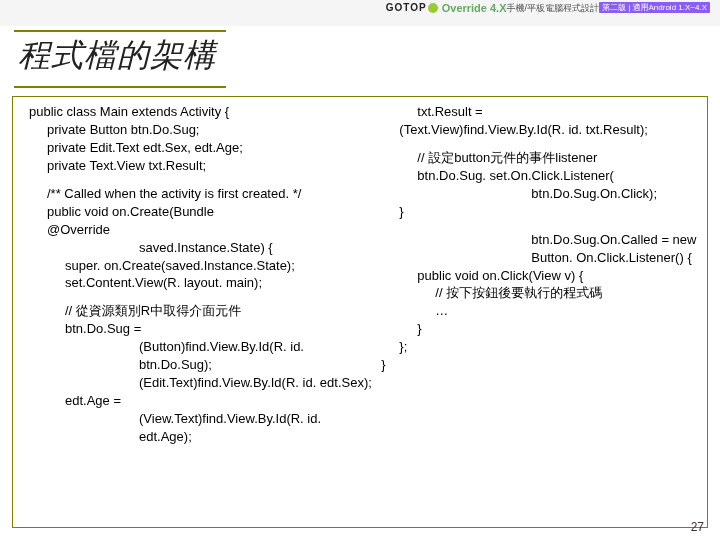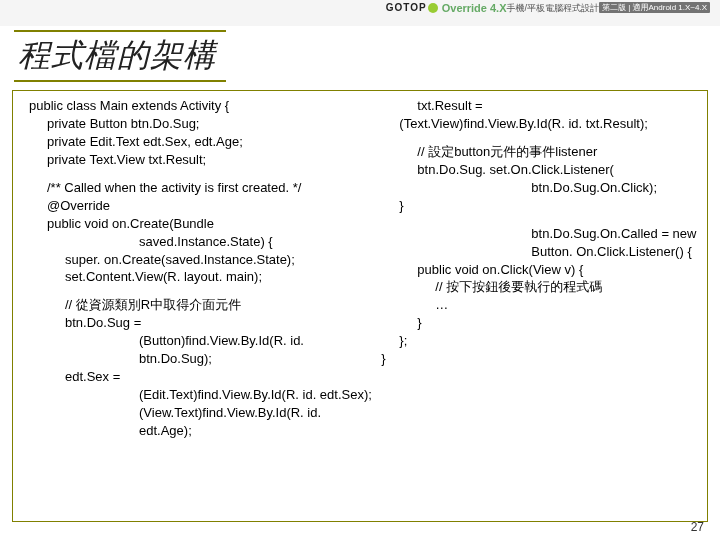--- a/index.html
+++ b/index.html
@@ -26,30 +26,30 @@
     gap: 0;
     font-size: 10px;
   }
   .gotop { font-weight: bold; color: #222; letter-spacing: 1px; }
   .android-badge {
     display: flex; align-items: center; gap: 3px;
     font-size: 10px; color: #6a6;
   }
   .android-badge b { color:#6a6; font-size:11px; }
   .tag { font-size:9px; color:#555; }
-  .orange-strip { background:#737373; color:#fff; font-size:8px; padding:0 3px; border-radius:1px; }
+  .orange-strip { background:#8b5cf6; color:#fff; font-size:8px; padding:0 3px; border-radius:1px; }
   .title-wrap {
     margin: 4px 0 6px 14px;
     padding: 0 0 2px 0;
   }
   .title-inner {
     display:inline-block;
     border-top: 2px solid #808000;
     border-bottom: 2px solid #808000;
-    padding: 2px 10px 2px 4px;
+    padding: 2px 10px 8px 4px;
   }
   .title-inner h1 {
     margin:0;
     font-family: "DFKai-SB","KaiTi","STKaiti",serif;
     font-size: 32px;
     font-style: italic;
     font-weight: normal;
     color: #222;
     letter-spacing: 1px;
   }
@@ -106,31 +106,31 @@
 </div>
 
 <div class="code-box">
   <div class="col col-left">
     <span>public class Main extends Activity {</span><br>
     <span class="ind1">private Button btn.Do.Sug;</span>
     <span class="ind1">private Edit.Text edt.Sex, edt.Age;</span>
     <span class="ind1">private Text.View txt.Result;</span>
     <div class="sp"></div>
     <span class="ind1">/** Called when the activity is first created. */</span>
+    <span class="ind1">public void on.Create(Bundle</span>
     <span class="ind1">@Override</span>
-    <span class="ind1">public void on.Create(Bundle</span>
     <span class="ind4">saved.Instance.State) {</span>
     <span class="ind2">super. on.Create(saved.Instance.State);</span>
     <span class="ind2">set.Content.View(R. layout. main);</span>
     <div class="sp"></div>
     <span class="ind2">// 從資源類別R中取得介面元件</span>
     <span class="ind2">btn.Do.Sug =</span>
     <span class="ind4">(Button)find.View.By.Id(R. id. btn.Do.Sug);</span>
-    <span class="ind2">edt.Sex =</span>
     <span class="ind4">(Edit.Text)find.View.By.Id(R. id. edt.Sex);</span>
+    <span class="ind2">edt.Age =</span>
     <span class="ind4">(View.Text)find.View.By.Id(R. id. edt.Age);</span>
   </div>
   <div class="col col-right">
     <span class="ind2">txt.Result =</span>
     <span class="ind1">(Text.View)find.View.By.Id(R. id. txt.Result);</span>
     <div class="sp"></div>
     <span class="ind2">// 設定button元件的事件listener</span>
     <span class="ind2">btn.Do.Sug. set.On.Click.Listener(</span>
     <span class="ind-deep">btn.Do.Sug.On.Click);</span>
     <span class="ind1">}</span>

